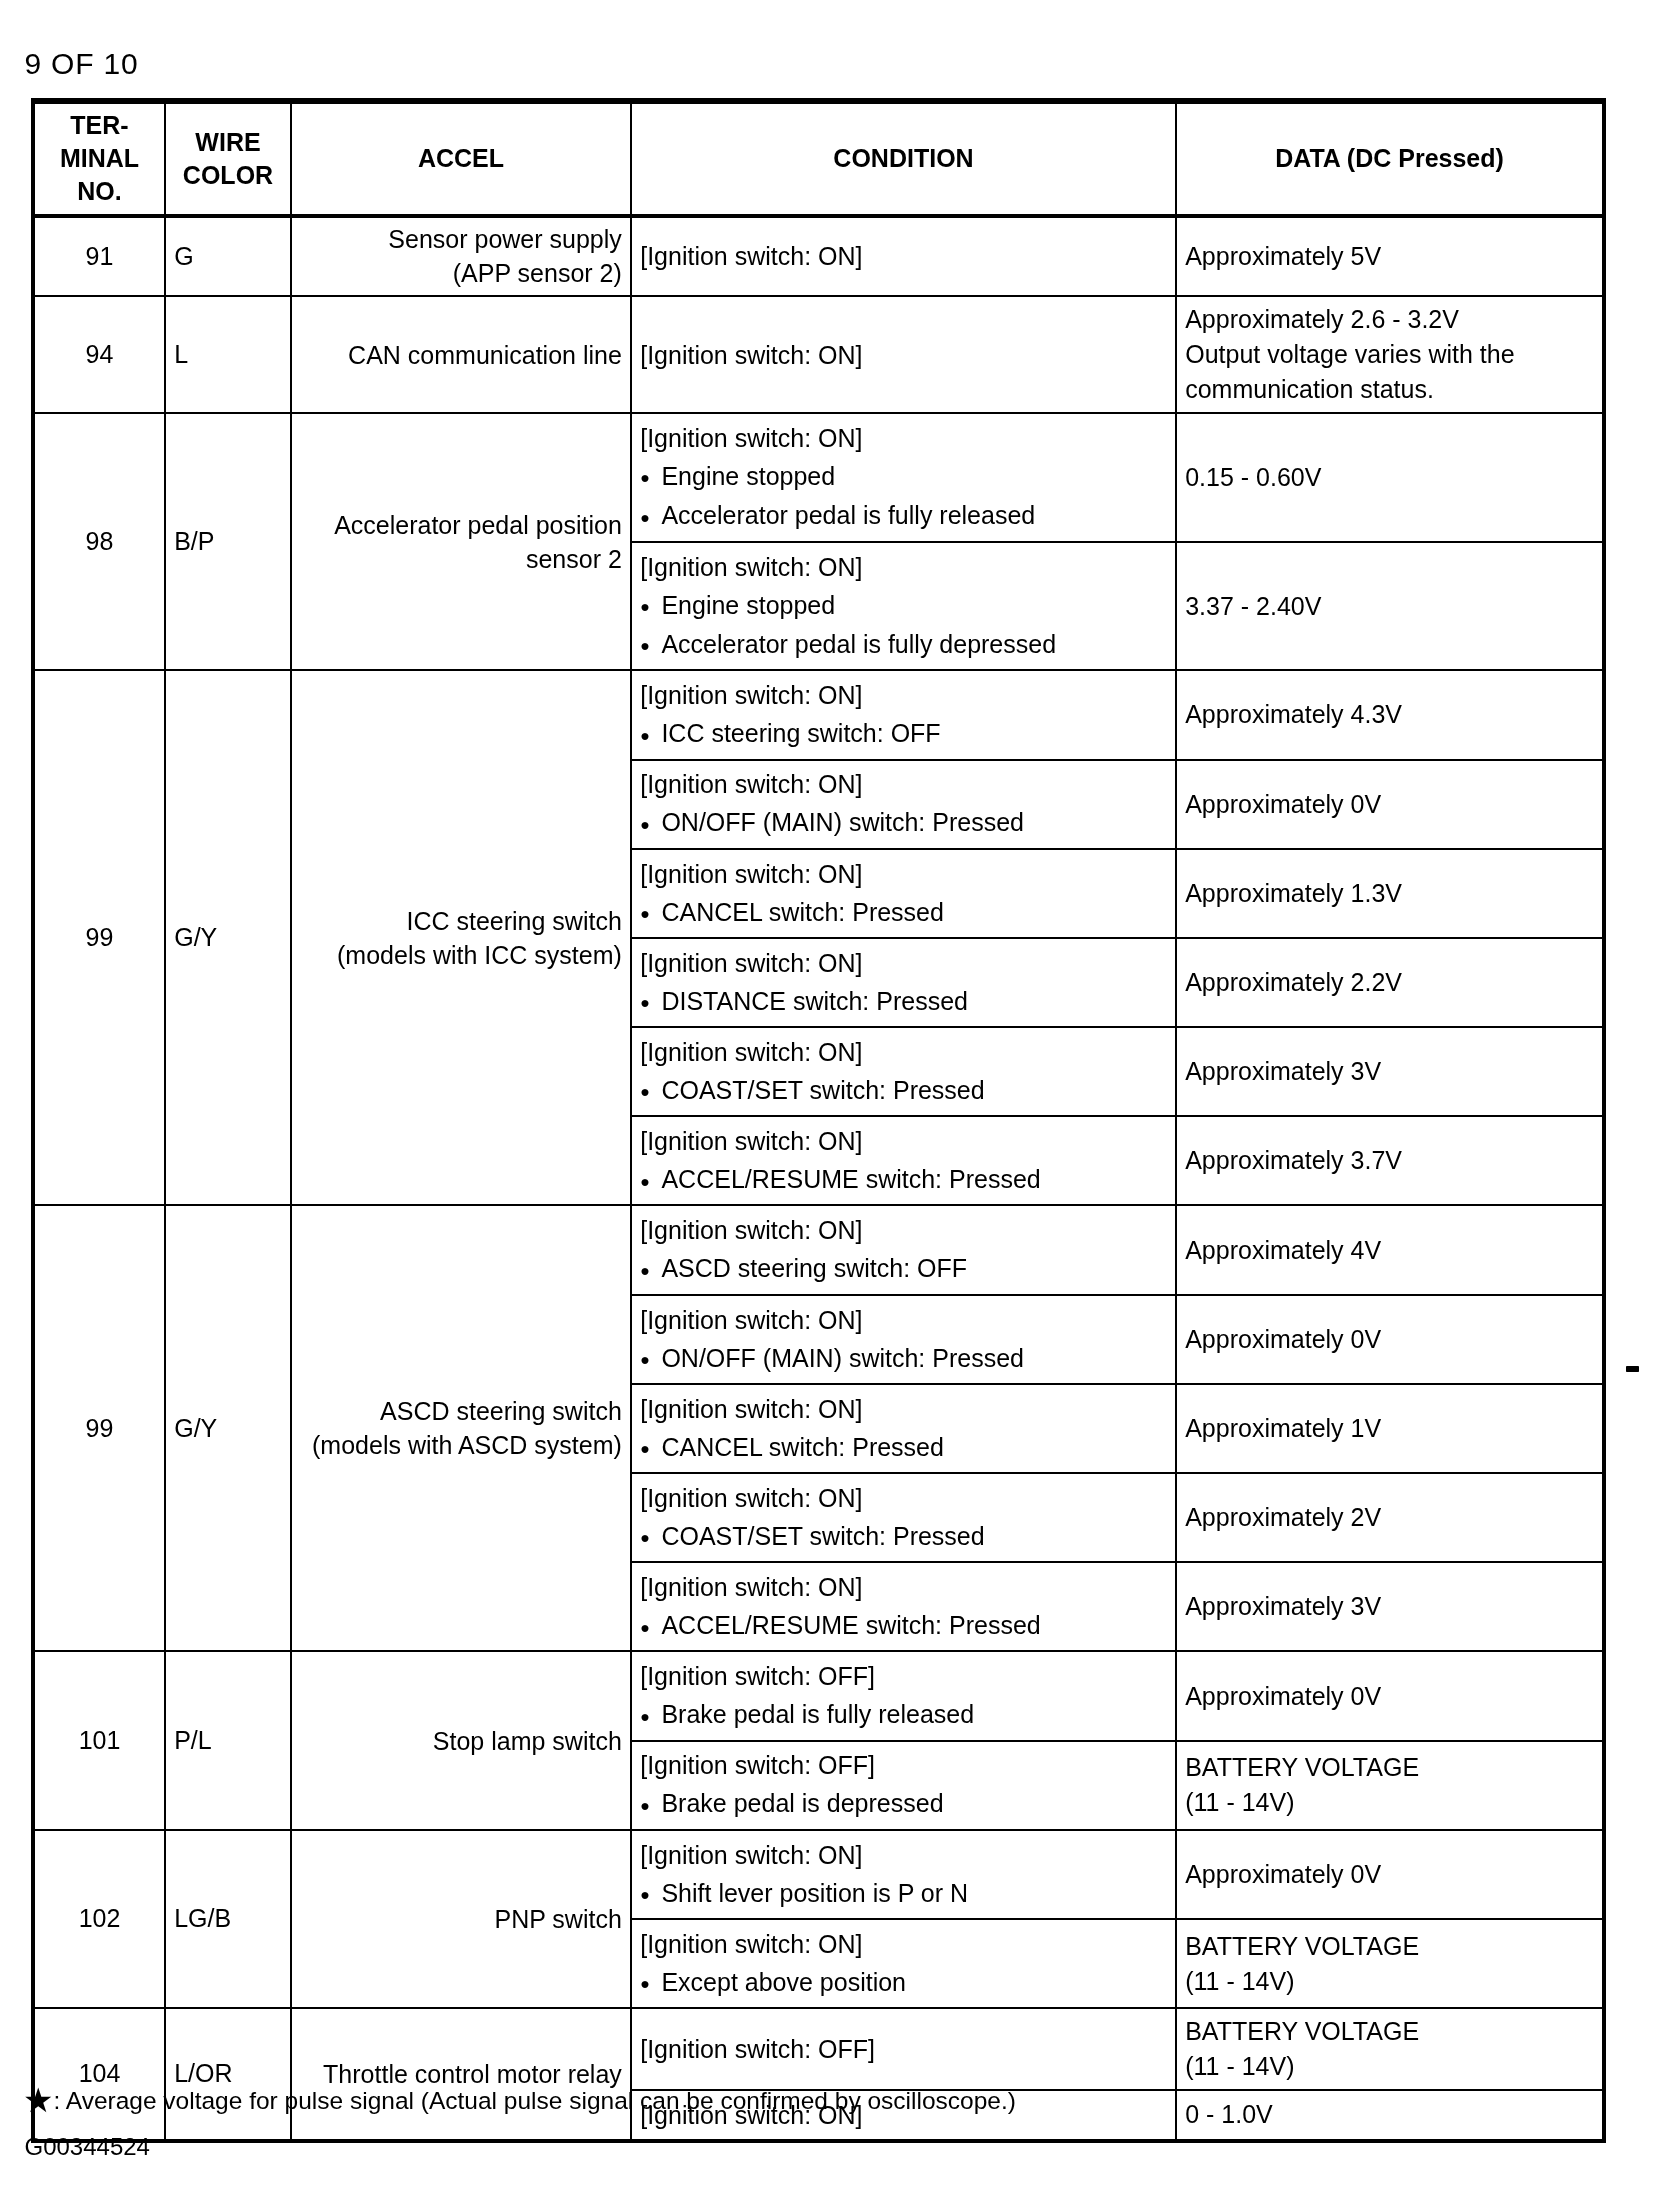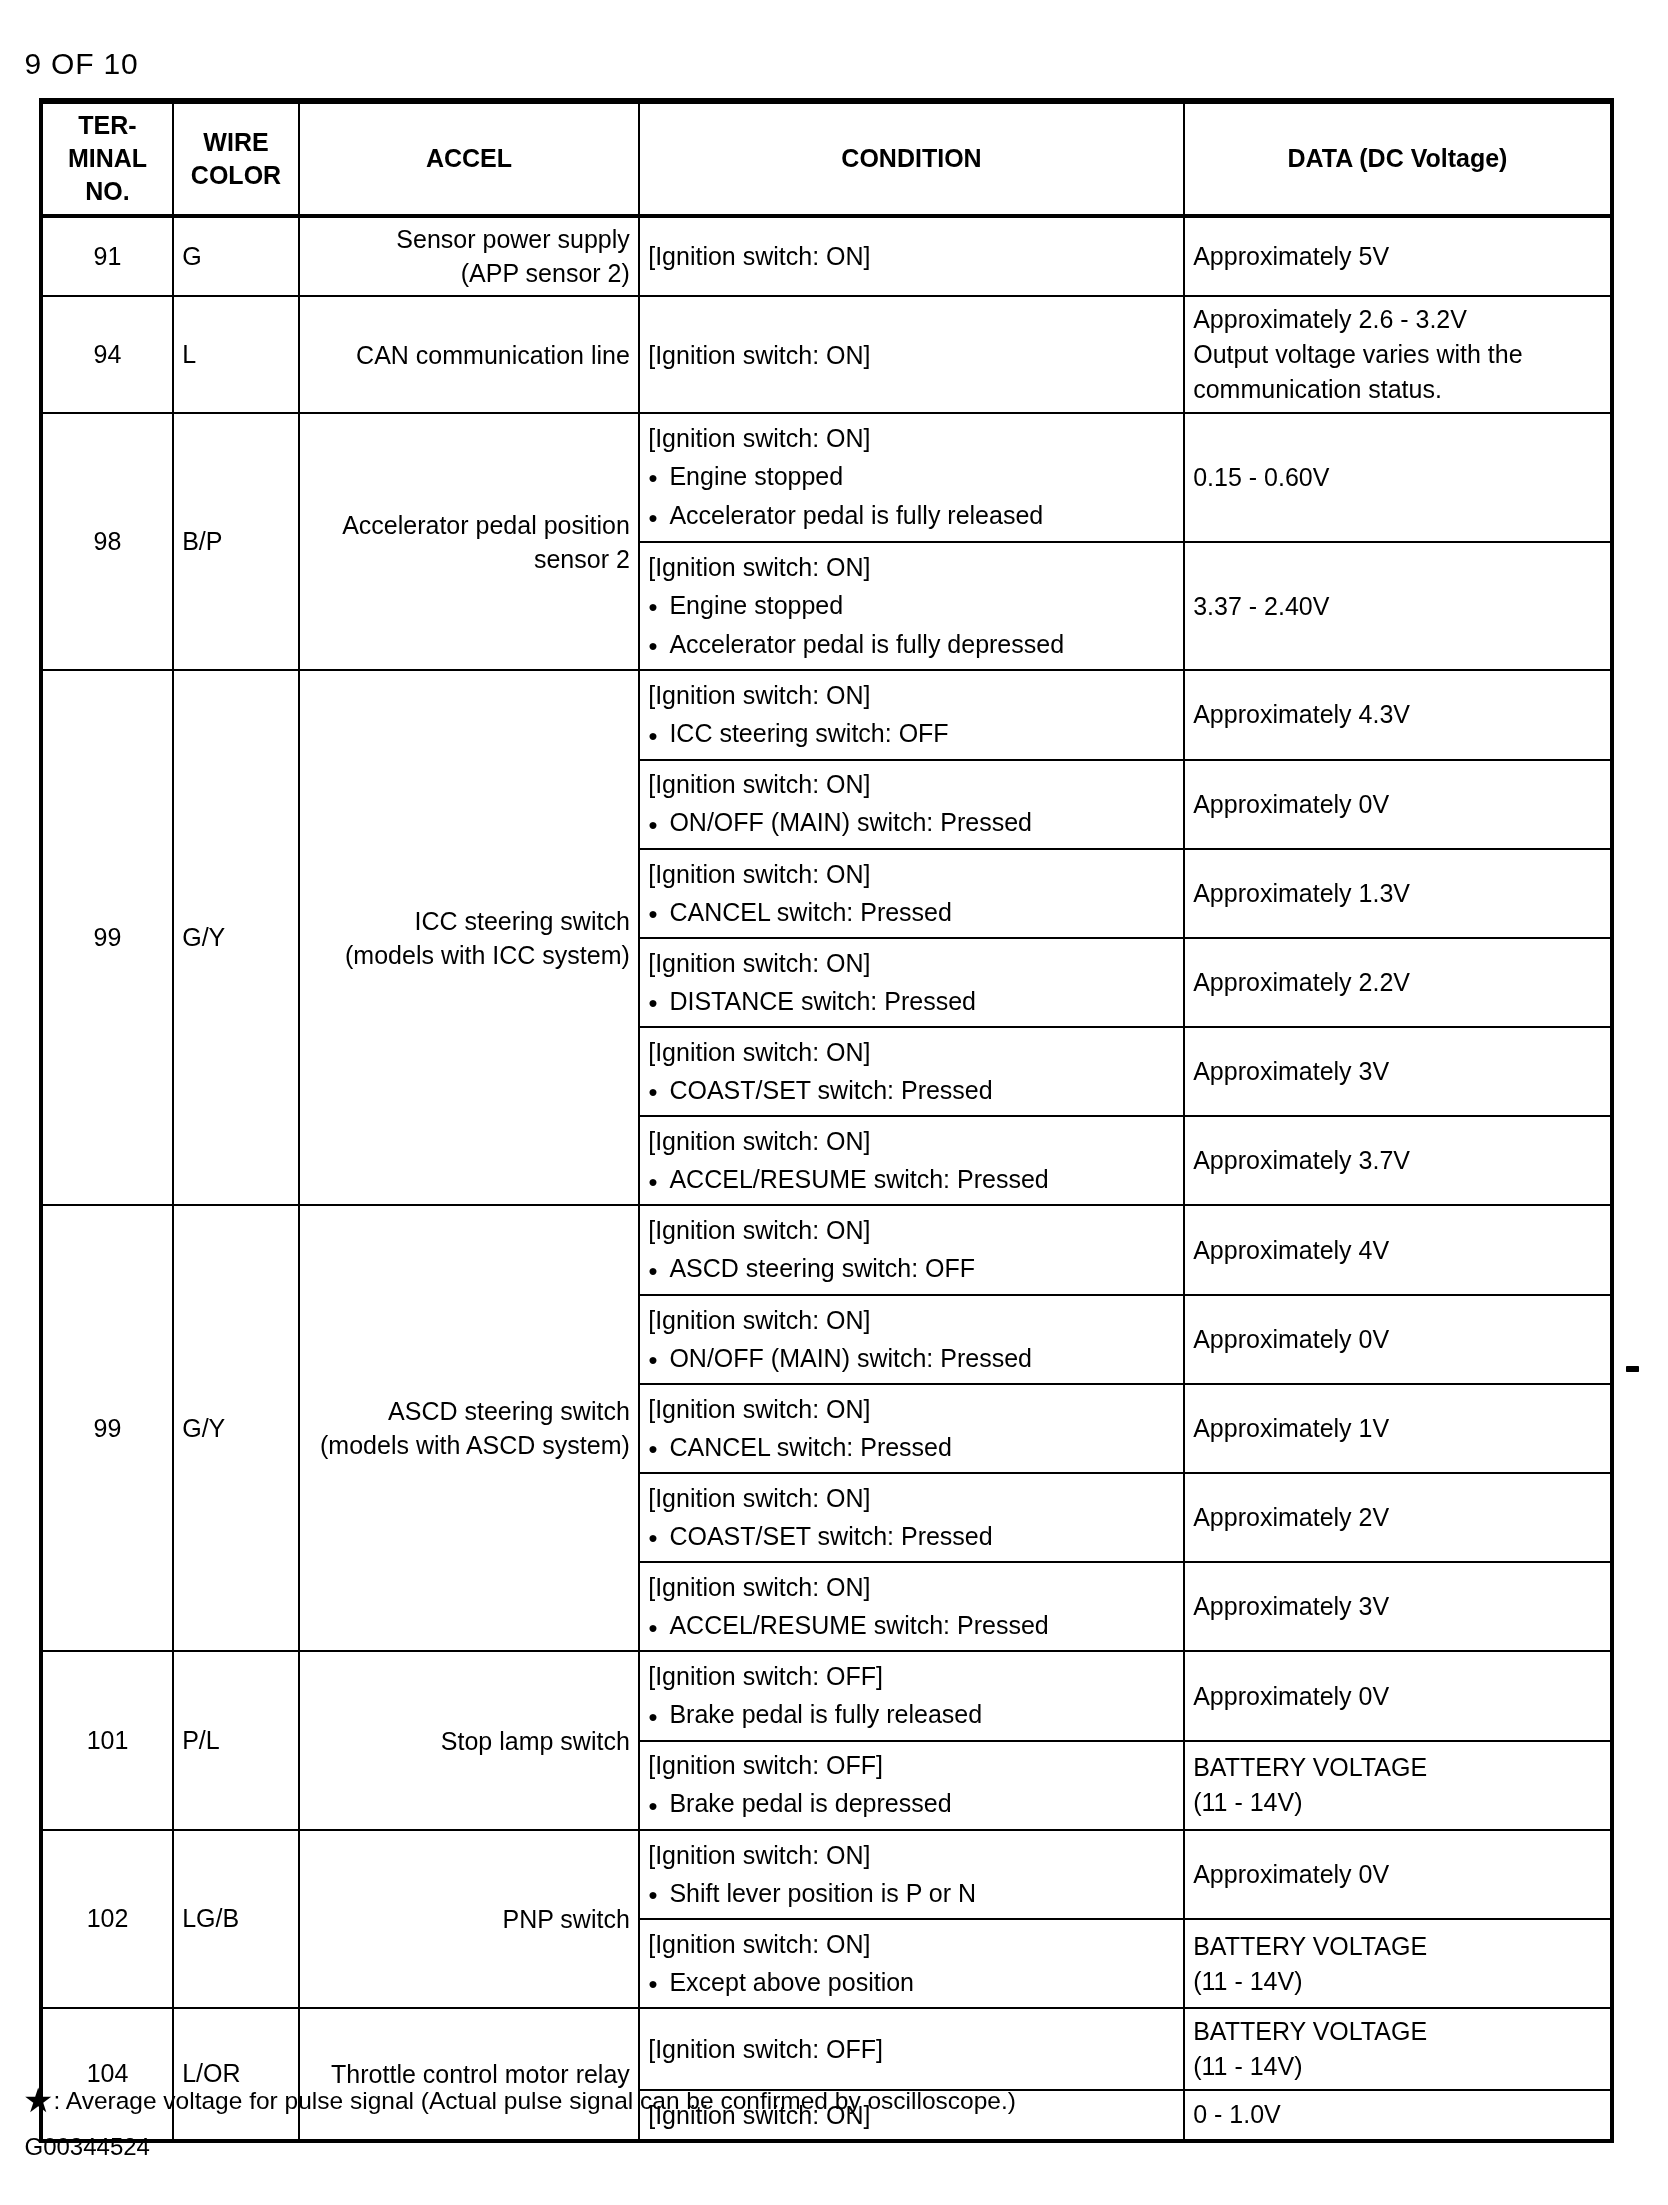--- a/index.html
+++ b/index.html
@@ -8,21 +8,21 @@
     font-family:"Liberation Sans", sans-serif; color:#000;
     -webkit-font-smoothing:antialiased;
   }
   #page-label {
     position:absolute; left:24.5px; top:47px;
     font-size:30px; letter-spacing:0.8px;
   }
   #volt-table {
     position:absolute; left:31px; top:98px; width:1573px;
     border-collapse:collapse; table-layout:fixed;
-    border:4.9px solid #000; border-top:6.5px solid #000;margin-left:8px;
+    border:4.9px solid #000; border-top:6.5px solid #000;
   }
   #volt-table th, #volt-table td {
     border:2.4px solid #000; padding:4.9px 8.2px; font-size:25px;
     overflow:hidden;
   }
   #volt-table thead th {
     height:103px; text-align:center; vertical-align:middle;
     font-weight:700; line-height:33px; border-bottom:4.1px solid #000;
     padding:3.3px 1.6px;
   }
@@ -61,21 +61,21 @@
       <col style="width:340px">
       <col style="width:545px">
       <col style="width:428px">
     </colgroup>
     <thead>
       <tr id="head-row">
           <th>TER-<br>MINAL<br>NO.</th>
           <th>WIRE<br>COLOR</th>
           <th>ACCEL</th>
           <th>CONDITION</th>
-          <th>DATA (DC Voltage)</th>
+          <th>DATA (DC Pressed)</th>
         </tr>
     </thead>
     <tbody id="table-body">
         <tr class="group-start" style="height: 73px;">
           <td class="c-term" rowspan="1">91</td>
           <td class="c-wire" rowspan="1">G</td>
           <td class="c-item" rowspan="1">Sensor power supply<br>(APP sensor 2)</td>
           <td class="c-cond">
             <div class="cond-title">[Ignition switch: ON]</div>
           </td>

